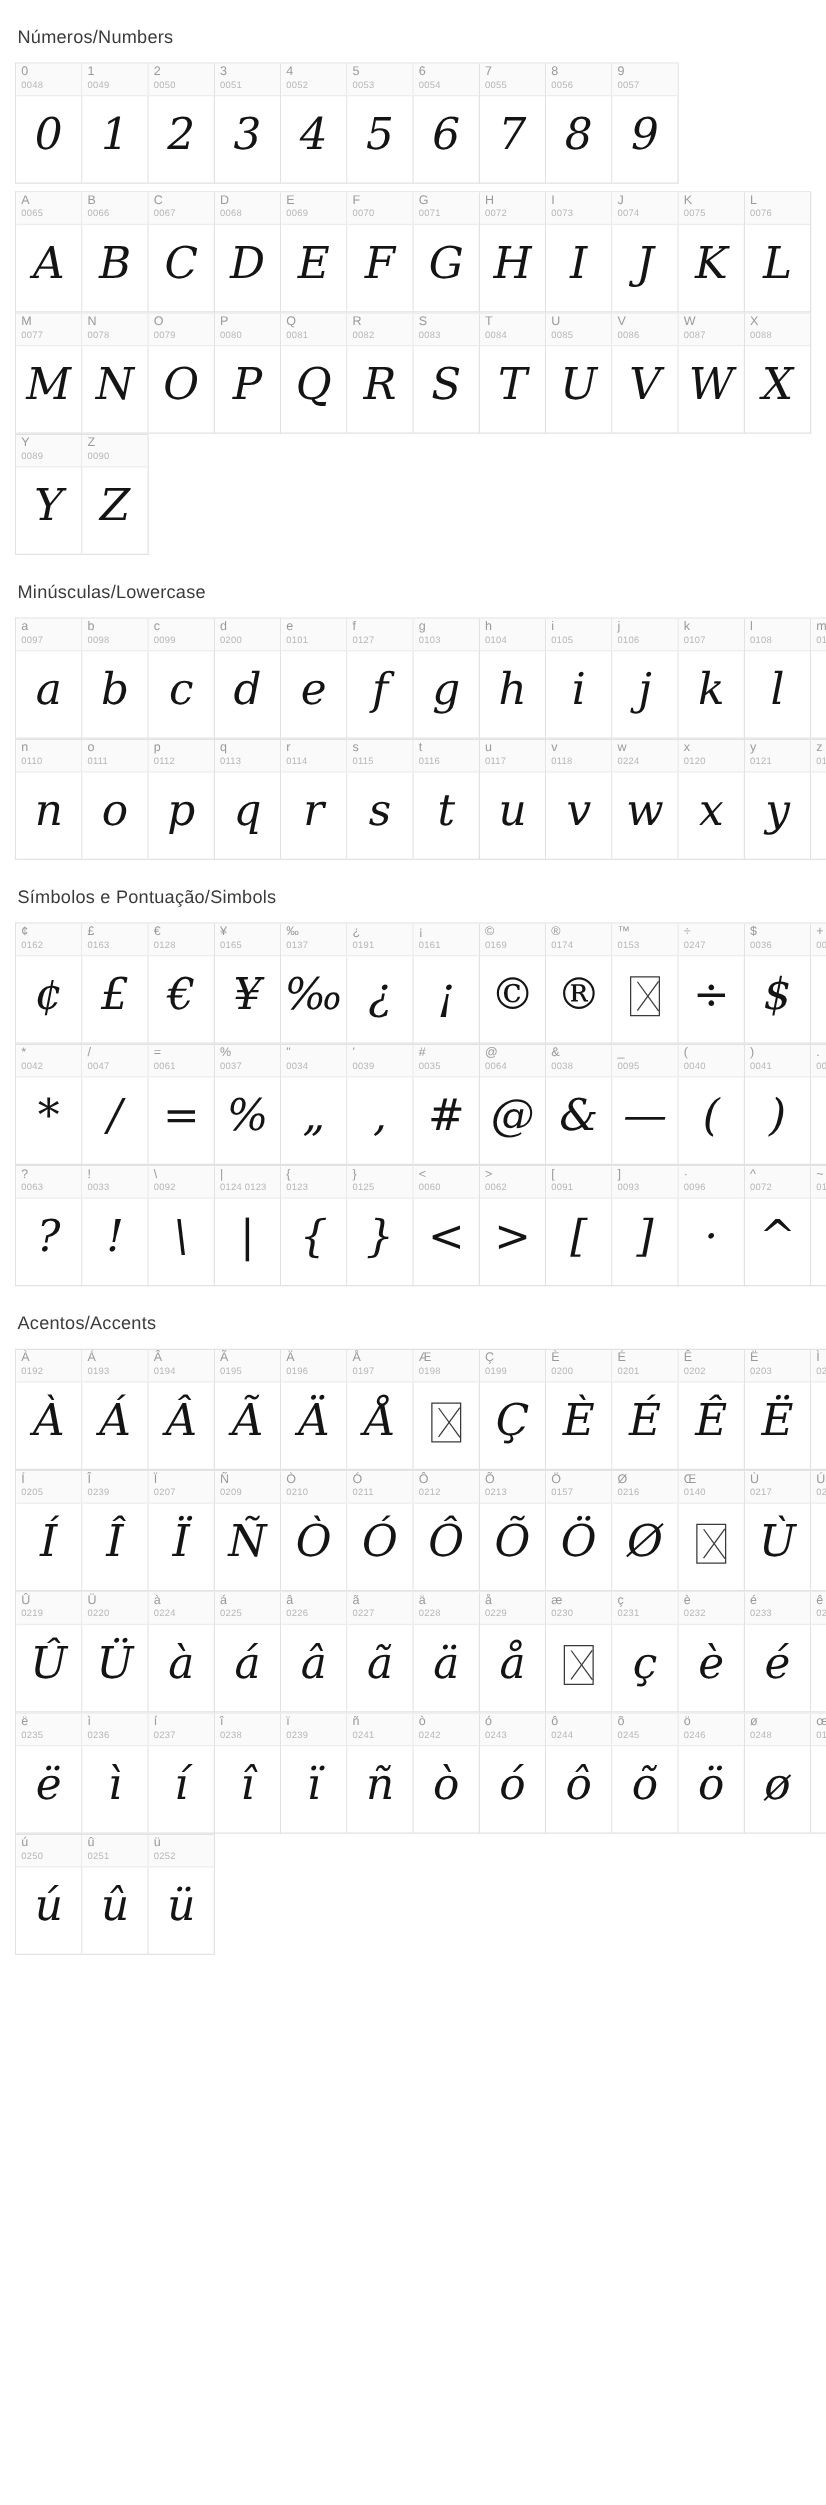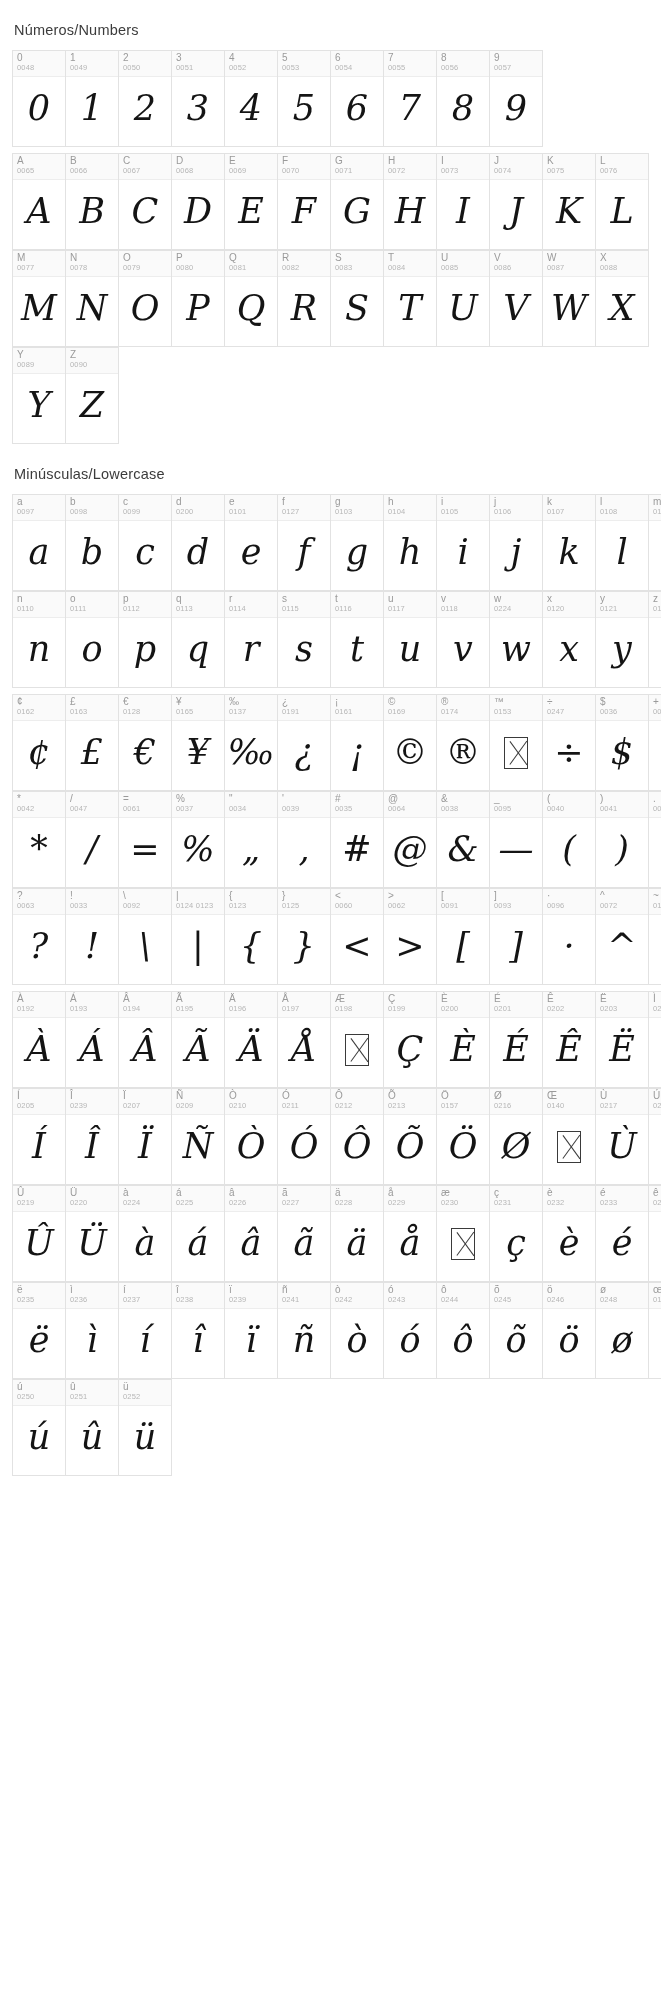--- a/index.html
+++ b/index.html
@@ -572,20 +572,21 @@
               <div class="hdr">
                 <span class="ch">z</span>
                 <span class="cp">0122</span>
               </div>
               <div class="glyph">z</div>
             </div>
           </div>
         </div>
       </div>
       <div class="section">
+        <div class="section-title">Símbolos e Pontuação/Simbols</div>
         <div class="grid">
           <div class="row">
             <div class="cell">
               <div class="hdr">
                 <span class="ch">¢</span>
                 <span class="cp">0162</span>
               </div>
               <div class="glyph">¢</div>
             </div>
             <div class="cell">
@@ -857,20 +858,21 @@
               <div class="hdr">
                 <span class="ch">~</span>
                 <span class="cp">0126</span>
               </div>
               <div class="glyph notdef"></div>
             </div>
           </div>
         </div>
       </div>
       <div class="section">
+        <div class="section-title">Acentos/Accents</div>
         <div class="grid">
           <div class="row">
             <div class="cell">
               <div class="hdr">
                 <span class="ch">À</span>
                 <span class="cp">0192</span>
               </div>
               <div class="glyph">À</div>
             </div>
             <div class="cell">

